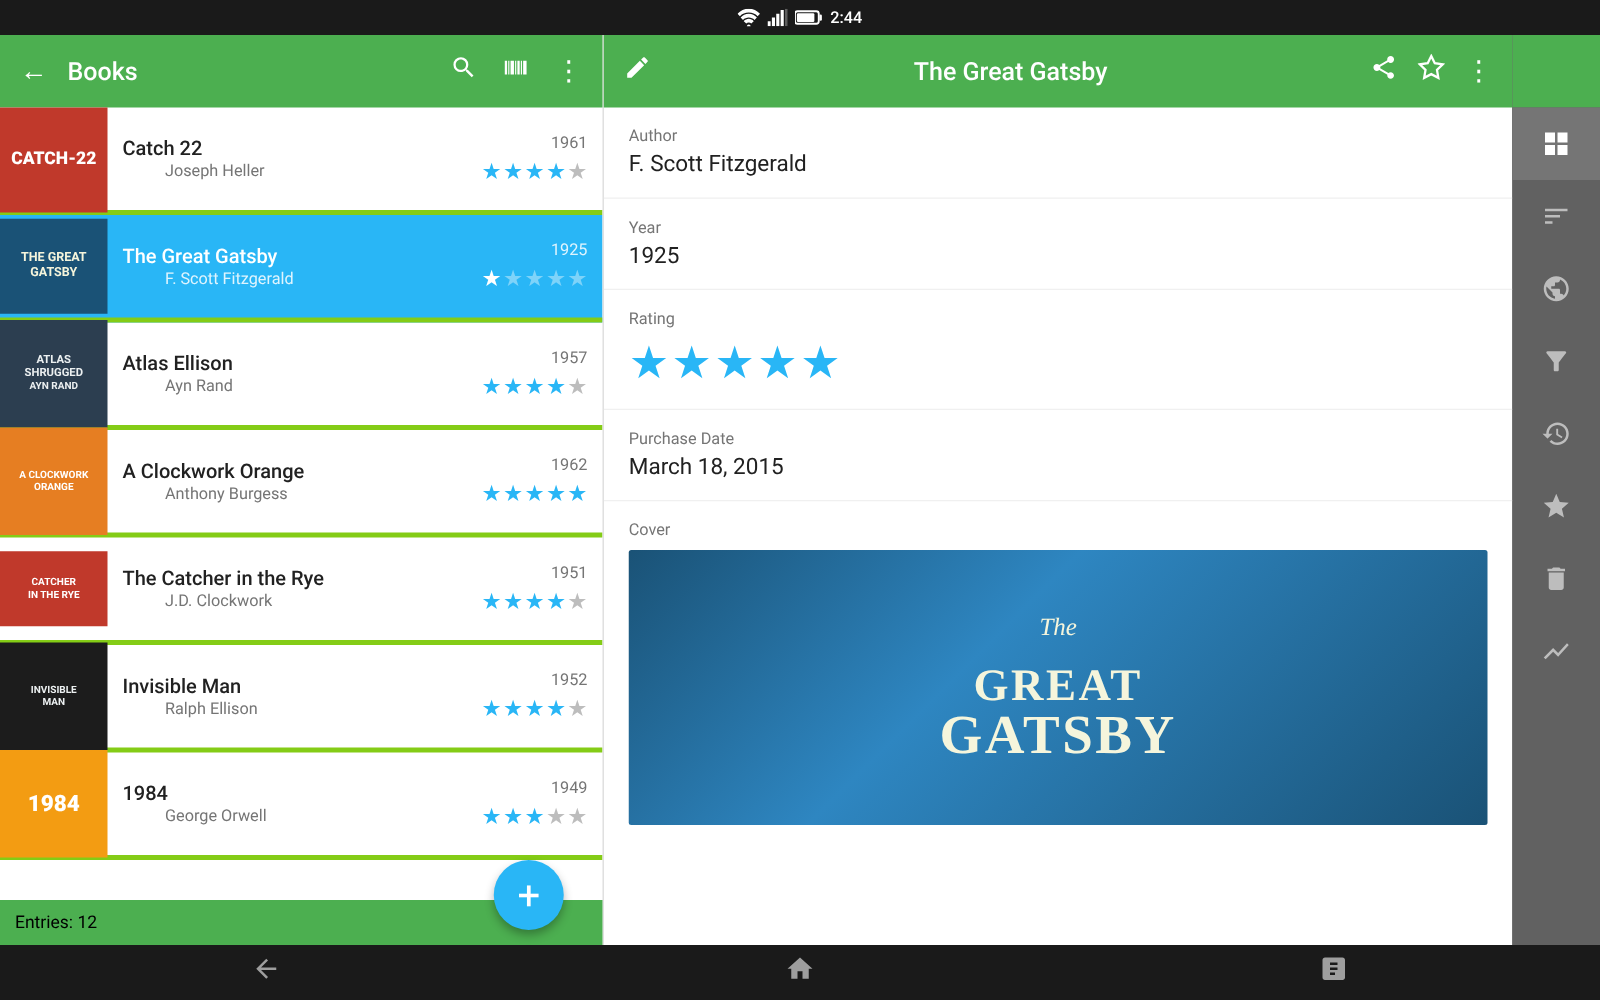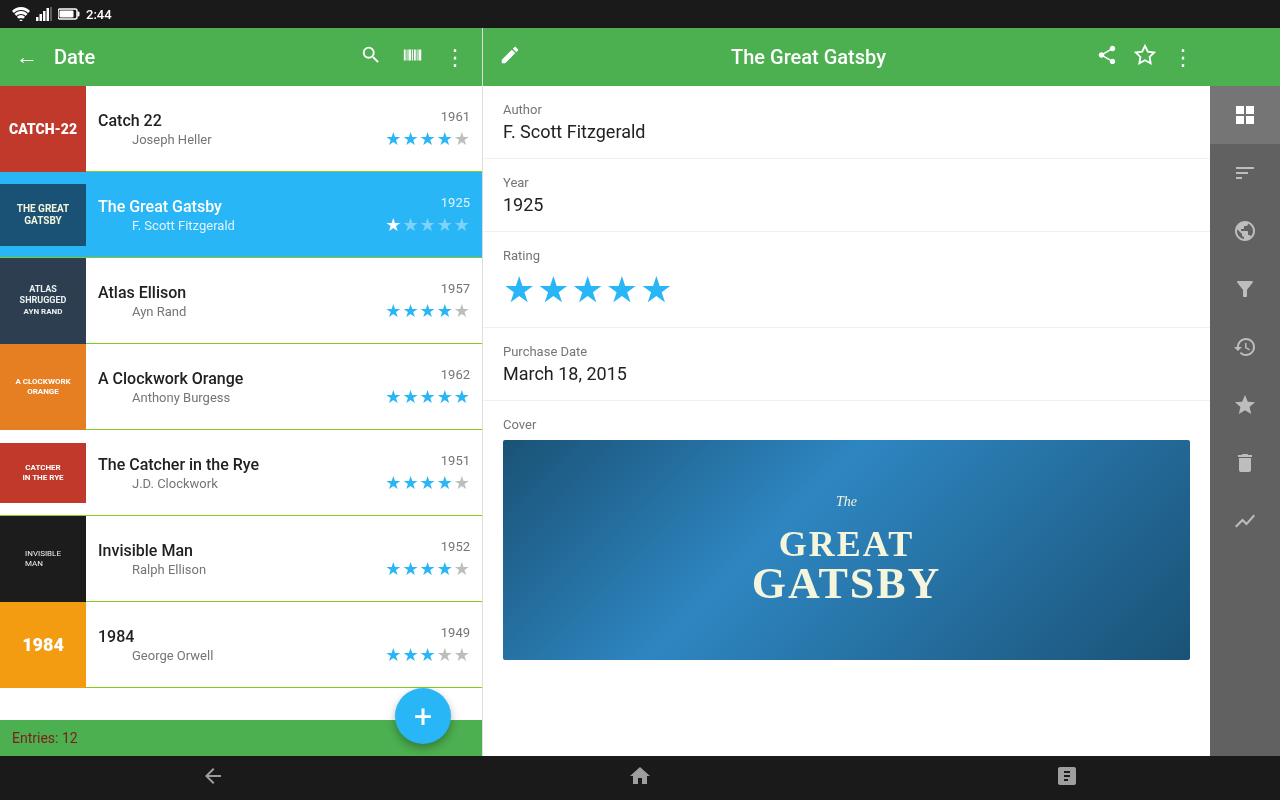--- a/index.html
+++ b/index.html
@@ -1,21 +1,21 @@
 <!DOCTYPE html>
 <html><head>
   <meta charset="utf-8">
   <style>
     * { margin: 0; padding: 0; box-sizing: border-box; }
     body { width: 1280px; height: 800px; background: #000; font-family: 'Roboto', Arial, sans-serif; overflow: hidden; position: relative; }
 
     
     .status-bar {
       position: absolute; top: 0; left: 0; right: 0; height: 28px;
-      background: #1a1a1a; display: flex; align-items: center; justify-content: flex-start;
+      background: #1a1a1a; display: flex; align-items: center; justify-content: center;
       padding: 0 12px; gap: 8px; z-index: 100;
     }
     .status-bar-icons { display: flex; align-items: center; gap: 6px; }
     .status-time { color: #fff; font-size: 13px; font-weight: 500; }
 
     
     .main-container {
       position: absolute; top: 28px; left: 0; right: 0; bottom: 44px;
       display: flex;
     }
@@ -31,21 +31,21 @@
       height: 58px; background: #4caf50; display: flex; align-items: center;
       padding: 0 12px; gap: 12px; flex-shrink: 0;
     }
     .header-left-title { color: #fff; font-size: 20px; font-weight: 500; flex: 1; }
     .header-icon { color: #fff; font-size: 22px; cursor: pointer; padding: 4px; }
 
     
     .book-list { flex: 1; overflow-y: auto; }
     .book-item {
       display: flex; align-items: center; height: 86px;
-      border-bottom: 1px solid #84cc16; cursor: pointer;
+      border-bottom: 4px solid #84cc16; cursor: pointer;
     }
     .book-item.selected { background: #29b6f6; }
     .book-cover {
       width: 86px; height: 86px; flex-shrink: 0; overflow: hidden;
     }
     .book-info { flex: 1; padding: 8px 12px; }
     .book-title { font-size: 16px; font-weight: 500; color: #212121; }
     .book-item.selected .book-title { color: #fff; }
     .book-author { font-size: 13px; color: #757575; margin-top: 2px; margin-left: 34px; }
     .book-item.selected .book-author { color: rgba(255,255,255,0.85); }
@@ -57,21 +57,21 @@
     .star-full { color: #29b6f6; }
     .star-empty { color: #bdbdbd; }
     .book-item.selected .star-full { color: #fff; }
     .book-item.selected .star-empty { color: rgba(255,255,255,0.4); }
 
     
     .entries-bar {
       height: 36px; background: #4caf50; display: flex; align-items: center;
       padding: 0 12px; flex-shrink: 0;
     }
-    .entries-text { color: #7f1d1d; font-size: 14px; }
+    .entries-text { color: #000000; font-size: 14px; }
 
     
     .fab {
       position: absolute; bottom: 56px; left: 395px;
       width: 56px; height: 56px; background: #29b6f6; border-radius: 50%;
       display: flex; align-items: center; justify-content: center;
       box-shadow: 0 4px 8px rgba(0,0,0,0.3); cursor: pointer; z-index: 10;
     }
     .fab-icon { color: #fff; font-size: 32px; line-height: 1; }
 
@@ -123,21 +123,21 @@
     }
     .nav-btn { color: #9e9e9e; font-size: 22px; cursor: pointer; padding: 8px 40px; }
 
     
     .cover-catch22 {
       width: 86px; height: 86px; background: #c0392b;
       display: flex; align-items: center; justify-content: center;
       font-size: 11px; color: #fff; font-weight: bold; text-align: center; padding: 2px;
     }
     .cover-gatsby {
-      width: 86px; height: 62px; background: #1a5276;
+      width: 86px; height: 76px; background: #1a5276;
       display: flex; align-items: center; justify-content: center;
       font-size: 10px; color: #f5f5dc; font-weight: bold; text-align: center; padding: 2px;
     }
     .cover-atlas {
       width: 86px; height: 86px; background: #2c3e50;
       display: flex; align-items: center; justify-content: center;
       font-size: 10px; color: #ecf0f1; font-weight: bold; text-align: center; padding: 2px;
     }
     .cover-clockwork {
       width: 86px; height: 86px; background: #e67e22;
@@ -186,21 +186,21 @@
     <span class="status-time">2:44</span>
   </div>
 </div>
 
 <div class="main-container">
 
   <div class="left-panel">
 
     <div class="header-left">
       <span class="header-icon">←</span>
-      <span class="header-left-title">Date</span>
+      <span class="header-left-title">Books</span>
       <span class="header-icon">
         <svg width="22" height="22" viewBox="0 0 24 24" fill="white">
           <path d="M15.5 14h-.79l-.28-.27A6.471 6.471 0 0 0 16 9.5 6.5 6.5 0 1 0 9.5 16c1.61 0 3.09-.59 4.23-1.57l.27.28v.79l5 4.99L20.49 19l-4.99-5zm-6 0C7.01 14 5 11.99 5 9.5S7.01 5 9.5 5 14 7.01 14 9.5 11.99 14 9.5 14z"></path>
         </svg>
       </span>
       <span class="header-icon">
         <svg width="22" height="22" viewBox="0 0 24 24" fill="white">
           <path d="M2 6h2v12H2zm3 0h1v12H5zm2 0h3v12H7zm4 0h1v12h-1zm2 0h2v12h-2zm3 0h1v12h-1zm2 0h3v12h-3z"></path>
         </svg>
       </span>
@@ -304,21 +304,21 @@
               <span class="star star-full">★</span>
               <span class="star star-full">★</span>
               <span class="star star-full">★</span>
               <span class="star star-empty">★</span>
           </div>
         </div>
       </div>
 
       <div class="book-item">
         <div class="cover-invisible book-cover">
-          <span style="font-size:8px; font-weight:400; color:#ecf0f1; line-height:1.2; text-align:left;">INVISIBLE<br>MAN</span>
+          <span style="font-size:8px; font-weight:700; color:#ecf0f1; line-height:1.2; text-align:center;">INVISIBLE<br>MAN</span>
         </div>
         <div class="book-info">
           <div class="book-title">Invisible Man</div>
           <div class="book-author">Ralph Ellison</div>
         </div>
         <div class="book-meta">
           <span class="book-year">1952</span>
           <div class="stars">
             <span class="star star-full">★</span>
               <span class="star star-full">★</span>
@@ -405,21 +405,21 @@
       <div class="detail-field">
         <div class="detail-label">Purchase Date</div>
         <div class="detail-value">March 18, 2015</div>
       </div>
 
       <div class="cover-field">
         <div class="cover-label">Cover</div>
         <div class="cover-image">
 
           <div style="text-align:center; padding: 10px;">
-            <div style="font-size:14px; font-style:italic; color:#f5f5dc; font-family:Georgia,serif; margin-bottom:16px;">The</div>
+            <div style="font-size:20px; font-style:italic; color:#f5f5dc; font-family:Georgia,serif; margin-bottom:16px;">The</div>
             <div style="font-size:36px; font-weight:900; color:#f5f5dc; font-family:Georgia,serif; line-height:1; text-transform:uppercase; letter-spacing:2px;">GREAT</div>
             <div style="font-size:44px; font-weight:900; color:#f5f5dc; font-family:Georgia,serif; line-height:1; text-transform:uppercase; letter-spacing:2px;">GATSBY</div>
           </div>
         </div>
       </div>
 
     </div>
   </div>
 
   <div class="right-sidebar">

